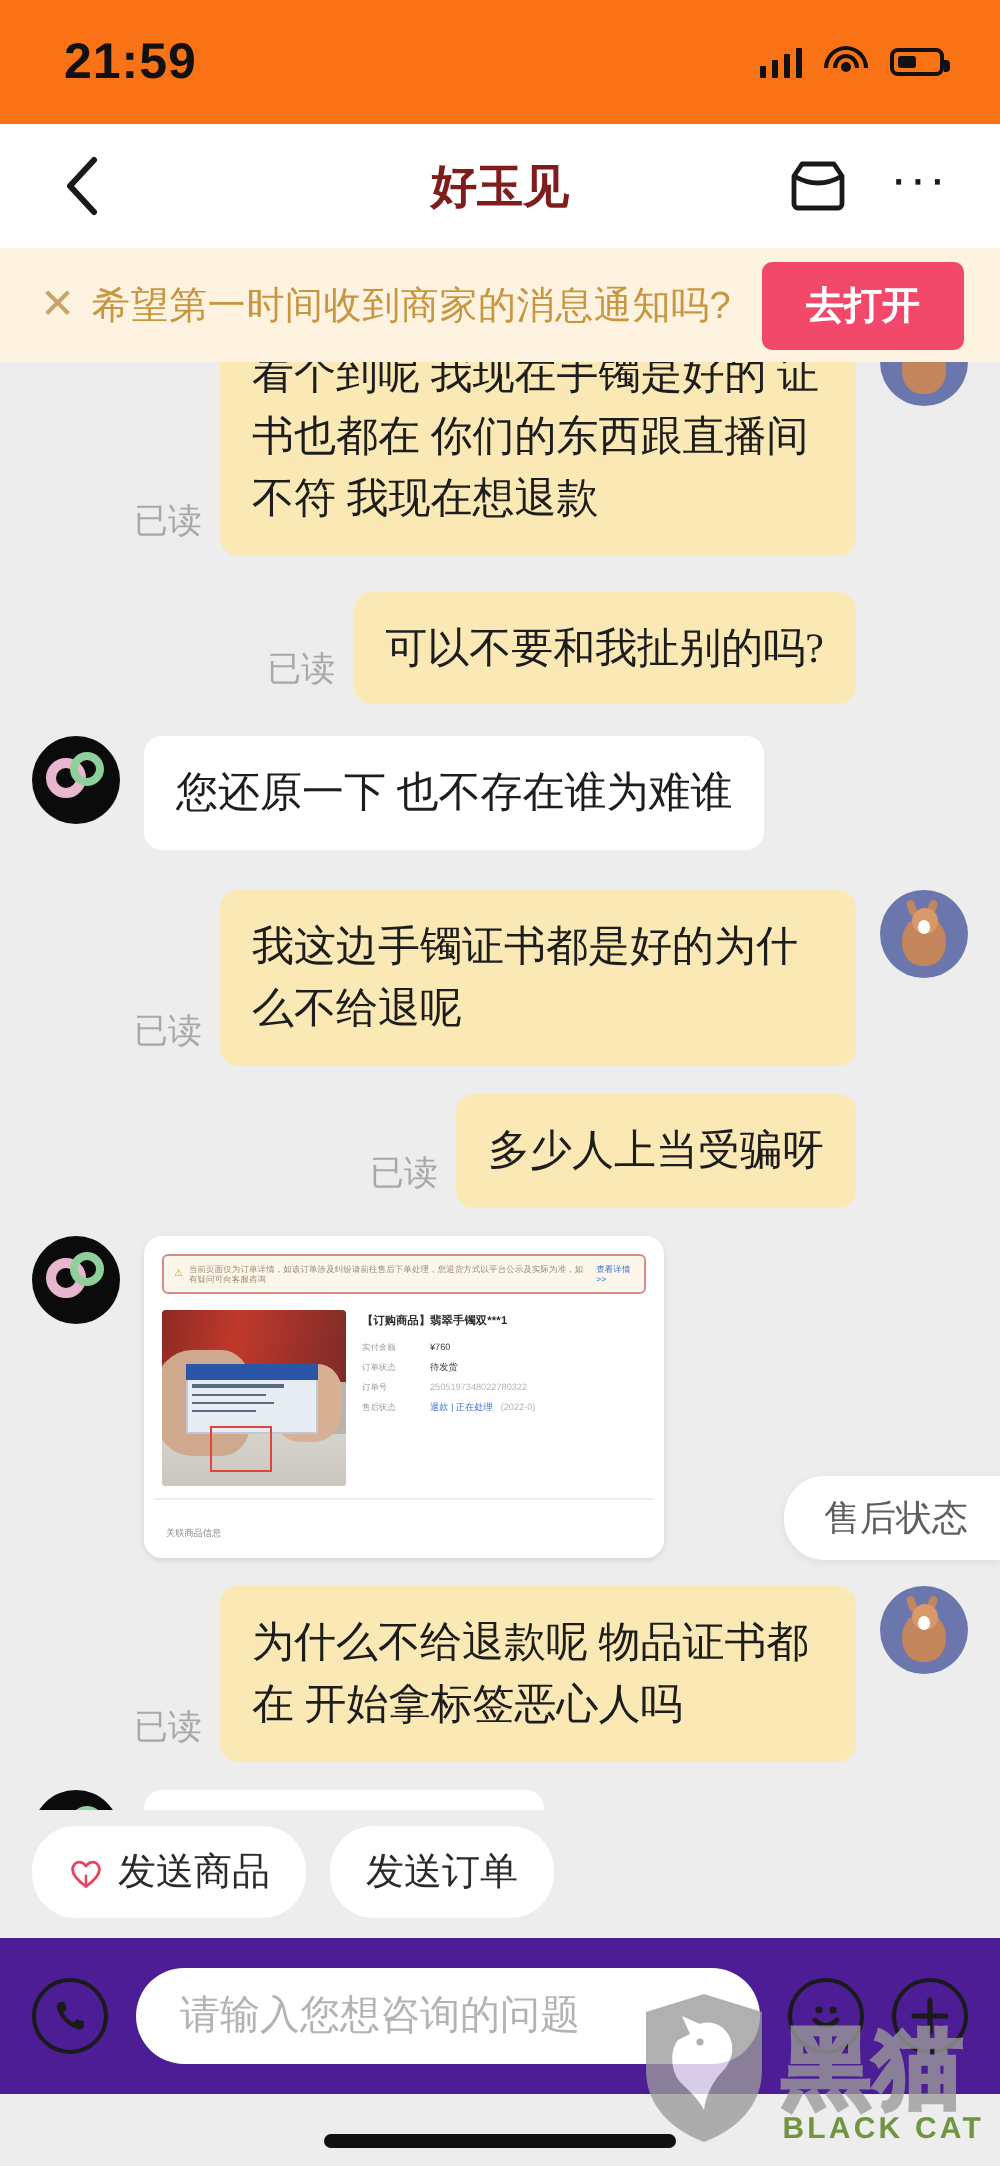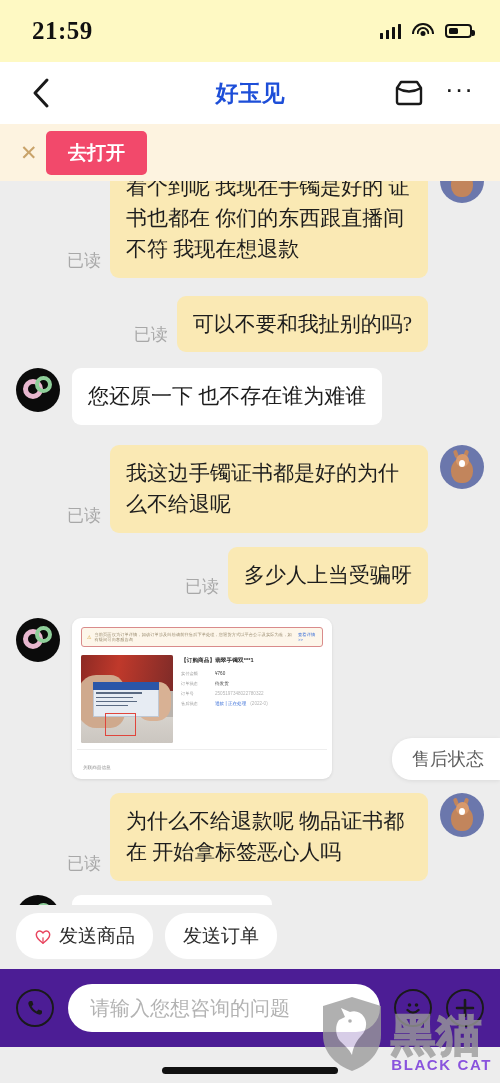--- a/index.html
+++ b/index.html
@@ -5,22 +5,22 @@
   * { box-sizing: border-box; margin:0; padding:0; }
   html,body{
     width:500px; height:1083px; overflow:hidden;
     font-family:"Liberation Sans","DejaVu Sans",sans-serif;
     background:#ededed;
   }
   .phone{ position:relative; width:500px; height:1083px; background:#ededed; }
 
   
   .statusbar{
-    height:62px; background:#fef9c3; display:flex; align-items:center;
-    justify-content:space-between; padding:0 28px 0 32px;font-family:Liberation Serif, serif;
+    height:62px; background:#f97316; display:flex; align-items:center;
+    justify-content:space-between; padding:0 28px 0 32px;
   }
   .clock{ font-size:25px; font-weight:bold; color:#111; letter-spacing:.5px; }
   .sb-right{ display:flex; align-items:center; gap:11px; }
   .signal{ display:flex; align-items:flex-end; gap:2.5px; height:16px; }
   .signal i{ display:block; width:3.5px; background:#111; border-radius:.5px; }
   .signal i:nth-child(1){height:6px}
   .signal i:nth-child(2){height:9px}
   .signal i:nth-child(3){height:12px}
   .signal i:nth-child(4){height:15px}
   .wifi{ position:relative; width:22px; height:16px; }
@@ -33,21 +33,21 @@
   .batt::after{ content:""; position:absolute; right:-4.5px; top:4px; width:2.5px; height:6px;
       background:#111; border-radius:0 2px 2px 0; }
   .batt i{ position:absolute; left:1.6px; top:1.6px; bottom:1.6px; background:#111; border-radius:1.5px; }
 
   
   .navbar{ height:62px; background:#fff; display:flex; align-items:center; padding:0 26px;
      position:relative; }
   .back{ width:30px; height:30px; display:flex; align-items:center; justify-content:center; cursor:pointer;}
   .back svg{ display:block; }
   .nav-title{ position:absolute; left:0; right:0; text-align:center; font-size:23px;
-     font-weight:bold; color:#1d4ed8; pointer-events:none; }
+     font-weight:bold; color:#7f1d1d; pointer-events:none; }
   .nav-right{ margin-left:auto; display:flex; align-items:center; gap:20px; z-index:2;}
   .shop-ico{ width:32px; height:28px; }
   .dots{ font-size:26px; color:#1a1a1a; letter-spacing:1px; line-height:12px; padding-bottom:9px;}
 
   
   .banner{ height:57px; background:#fdf3e0; display:flex; align-items:center; padding:0 18px 0 20px; }
   .banner-x{ font-size:21px; color:#c9a36a; width:26px; }
   .banner-txt{ font-size:19px; color:#c8963f; flex:1; letter-spacing:.3px; }
   .banner-btn{ background:#f2496b; color:#fff; font-size:19px; font-weight:bold;
       padding:9px 22px; border-radius:5px; border:none; cursor:pointer;
@@ -151,21 +151,21 @@
   .homebar{ position:absolute; bottom:9px; left:50%; transform:translateX(-50%);
      width:176px; height:7px; background:#111; border-radius:4px; }
 
   
   .wm{ position:absolute; right:8px; bottom:10px; display:flex; align-items:flex-end; gap:6px;
      opacity:.78; pointer-events:none; }
   .wm-shield{ width:66px; height:78px; }
   .wm-text{ display:flex; flex-direction:column; align-items:flex-start; }
   .wm-cn{ font-size:44px; font-weight:bold; color:#ffffff; line-height:.95;
      -webkit-text-stroke:2px #9b9b9b; letter-spacing:2px; }
-  .wm-en{ font-size:15px; font-weight:bold; color:#6d28d9; letter-spacing:1.6px; }
+  .wm-en{ font-size:15px; font-weight:bold; color:#4d7c0f; letter-spacing:1.6px; }
 </style>
 </head>
 <body>
 
 <div class="phone">
 
   <div class="statusbar">
     <div class="clock">21:59</div>
     <div class="sb-right">
       <div class="signal">
@@ -196,20 +196,21 @@
       <svg class="shop-ico" viewBox="0 0 32 28">
         <path d="M4 9 L8 3 H24 L28 9 V23 a2 2 0 0 1 -2 2 H6 a2 2 0 0 1 -2 -2 Z" fill="none" stroke="#1a1a1a" stroke-width="2.4" stroke-linejoin="round"></path>
         <path d="M4 9 q12 7 24 0" fill="none" stroke="#1a1a1a" stroke-width="2.4" stroke-linejoin="round"></path>
       </svg>
       <div class="dots">···</div>
     </div>
   </div>
 
   <div class="banner">
     <div class="banner-x">✕</div>
+    <div class="banner-txt">希望第一时间收到商家的消息通知吗?</div>
     <button class="banner-btn">去打开</button>
   </div>
 
   <div class="chat">
 
     <div class="row right clipped">
       <div class="read">已读</div>
       <div class="bubble b-yellow">看个到呢 我现在手镯是好的 证书也都在 你们的东西跟直播间不符 我现在想退款</div>
       <div class="avatar av-user">
         <div class="body"></div>

